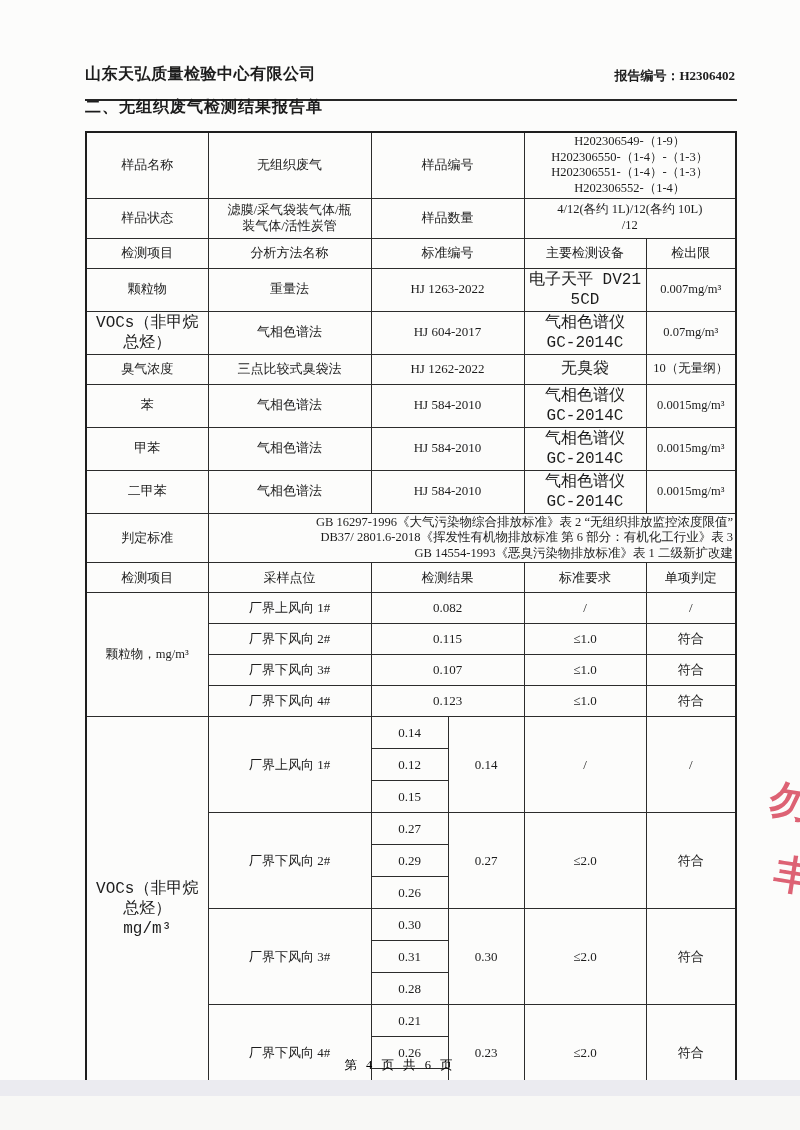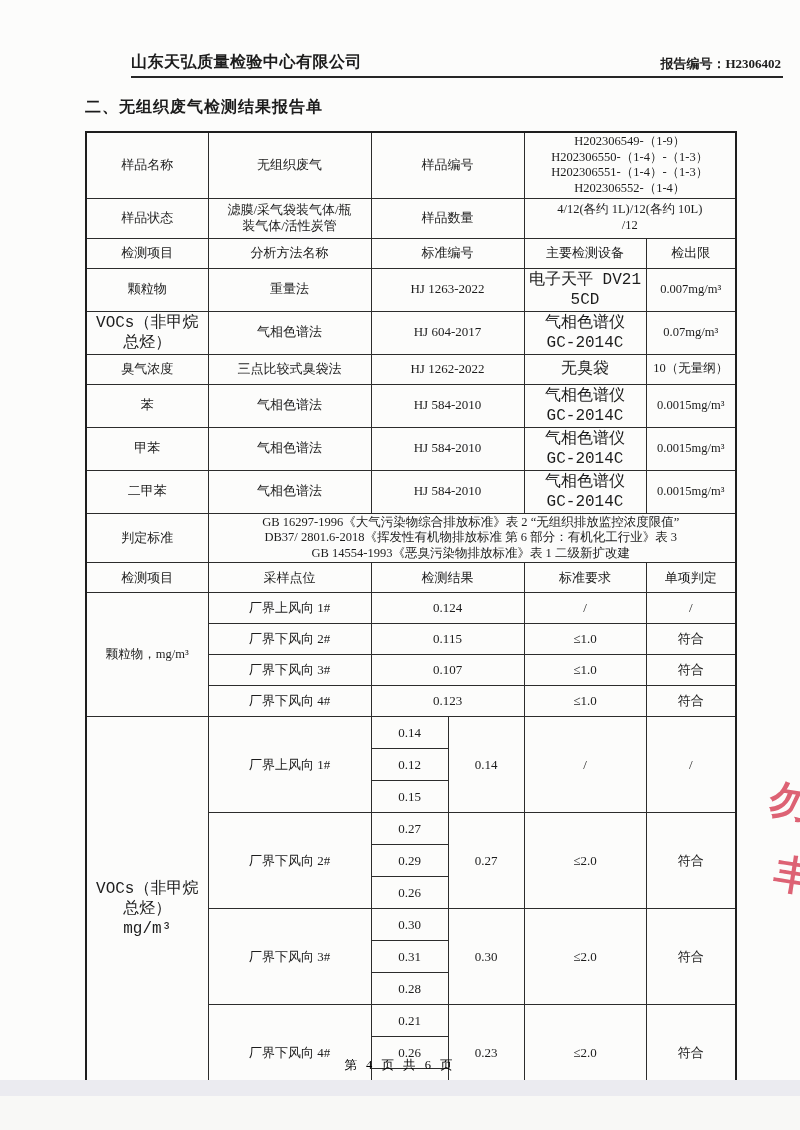--- a/index.html
+++ b/index.html
@@ -2,46 +2,45 @@
 <html><head>
 <meta charset="utf-8">
 <style>
   html,body{margin:0;padding:0;}
   body{
     width:800px;height:1130px;position:relative;overflow:hidden;
     background:#fcfcfb;color:#1c1c1c;
     font-family:"Liberation Serif","DejaVu Serif",serif;
   }
   .doc-header{
-    position:absolute;left:85px;top:52px;width:652px;
+    position:absolute;left:85px;top:64px;width:652px;
     border-bottom:2px solid #262626;
     display:flex;justify-content:space-between;align-items:flex-end;
-    padding-bottom:3px;
-    margin-left:46px;
+    padding-bottom:14px;
   }
   .company{font-family:"Liberation Sans","DejaVu Sans",sans-serif;font-weight:bold;font-size:16px;letter-spacing:.5px;}
   .report-no{font-size:13px;font-weight:bold;padding-right:2px;}
   .title{
     position:absolute;left:85px;top:97px;
     font-family:"Liberation Sans","DejaVu Sans",sans-serif;
     font-weight:bold;font-size:16px;letter-spacing:1px;text-align:center;
   }
   table.report{
     position:absolute;left:85px;top:131px;width:650px;
     border-collapse:collapse;table-layout:fixed;
     border:2px solid #1e1e1e;
   }
   td{
     border:1px solid #2c2c2c;
     text-align:center;vertical-align:middle;
     font-size:13px;line-height:1.25;
     padding:1px 2px;overflow:hidden;
     word-break:break-all;
   }
-  .left{text-align:center;padding-left:0;}
+  .left{text-align:right;padding-left:0;}
   .pre{white-space:pre-line;margin-left:20px;}
   .sm{font-size:12.5px;}
   .xs{font-size:16px;font-family:Liberation Mono, monospace;}
   tr.h66{height:66px}tr.h40{height:40px}tr.h30{height:30px}tr.h35{height:35px}
   tr.h32{height:32px}tr.h33{height:33px}tr.h49{height:49px}tr.h31{height:31px}
   .footer{
     position:absolute;left:0;top:1057px;width:800px;
     text-align:center;font-size:12.5px;letter-spacing:3px;color:#000000;
   }
   .seal-frag{
@@ -168,21 +167,21 @@
     <td>检测项目</td>
     <td>采样点位</td>
     <td colspan="2">检测结果</td>
     <td>标准要求</td>
     <td>单项判定</td>
   </tr>
 
   <tr class="h31">
     <td rowspan="4" class="sm">颗粒物，mg/m³</td>
     <td>厂界上风向 1#</td>
-    <td colspan="2">0.124</td>
+    <td colspan="2">0.082</td>
     <td>/</td>
     <td>/</td>
   </tr>
   <tr class="h31">
     <td>厂界下风向 2#</td>
     <td colspan="2">0.115</td>
     <td>≤1.0</td>
     <td>符合</td>
   </tr>
   <tr class="h31">

